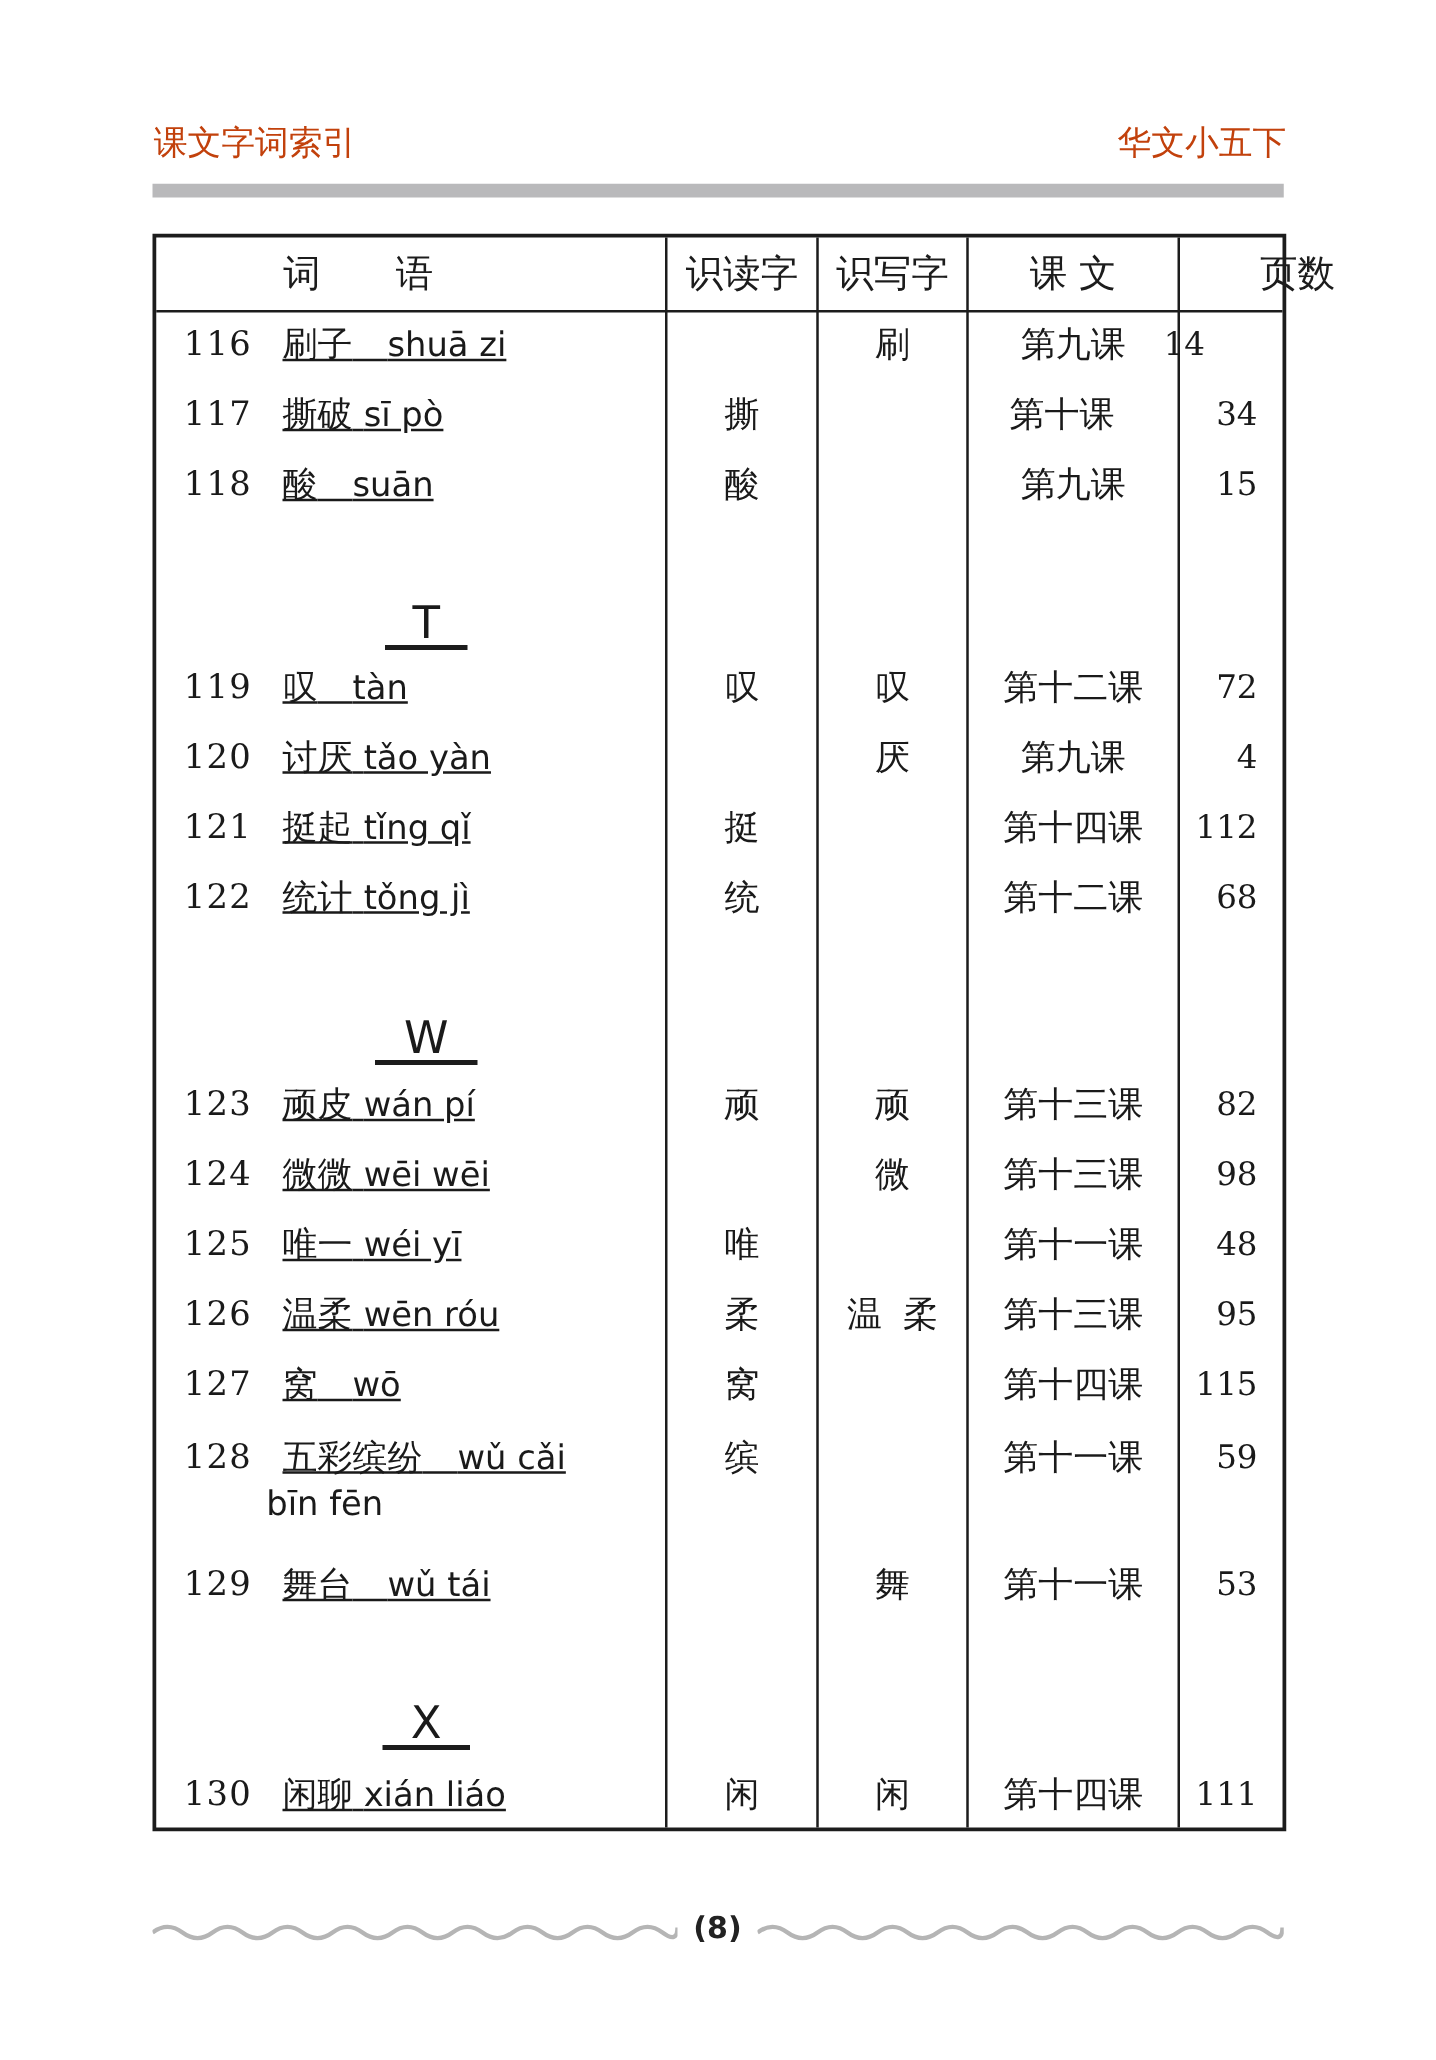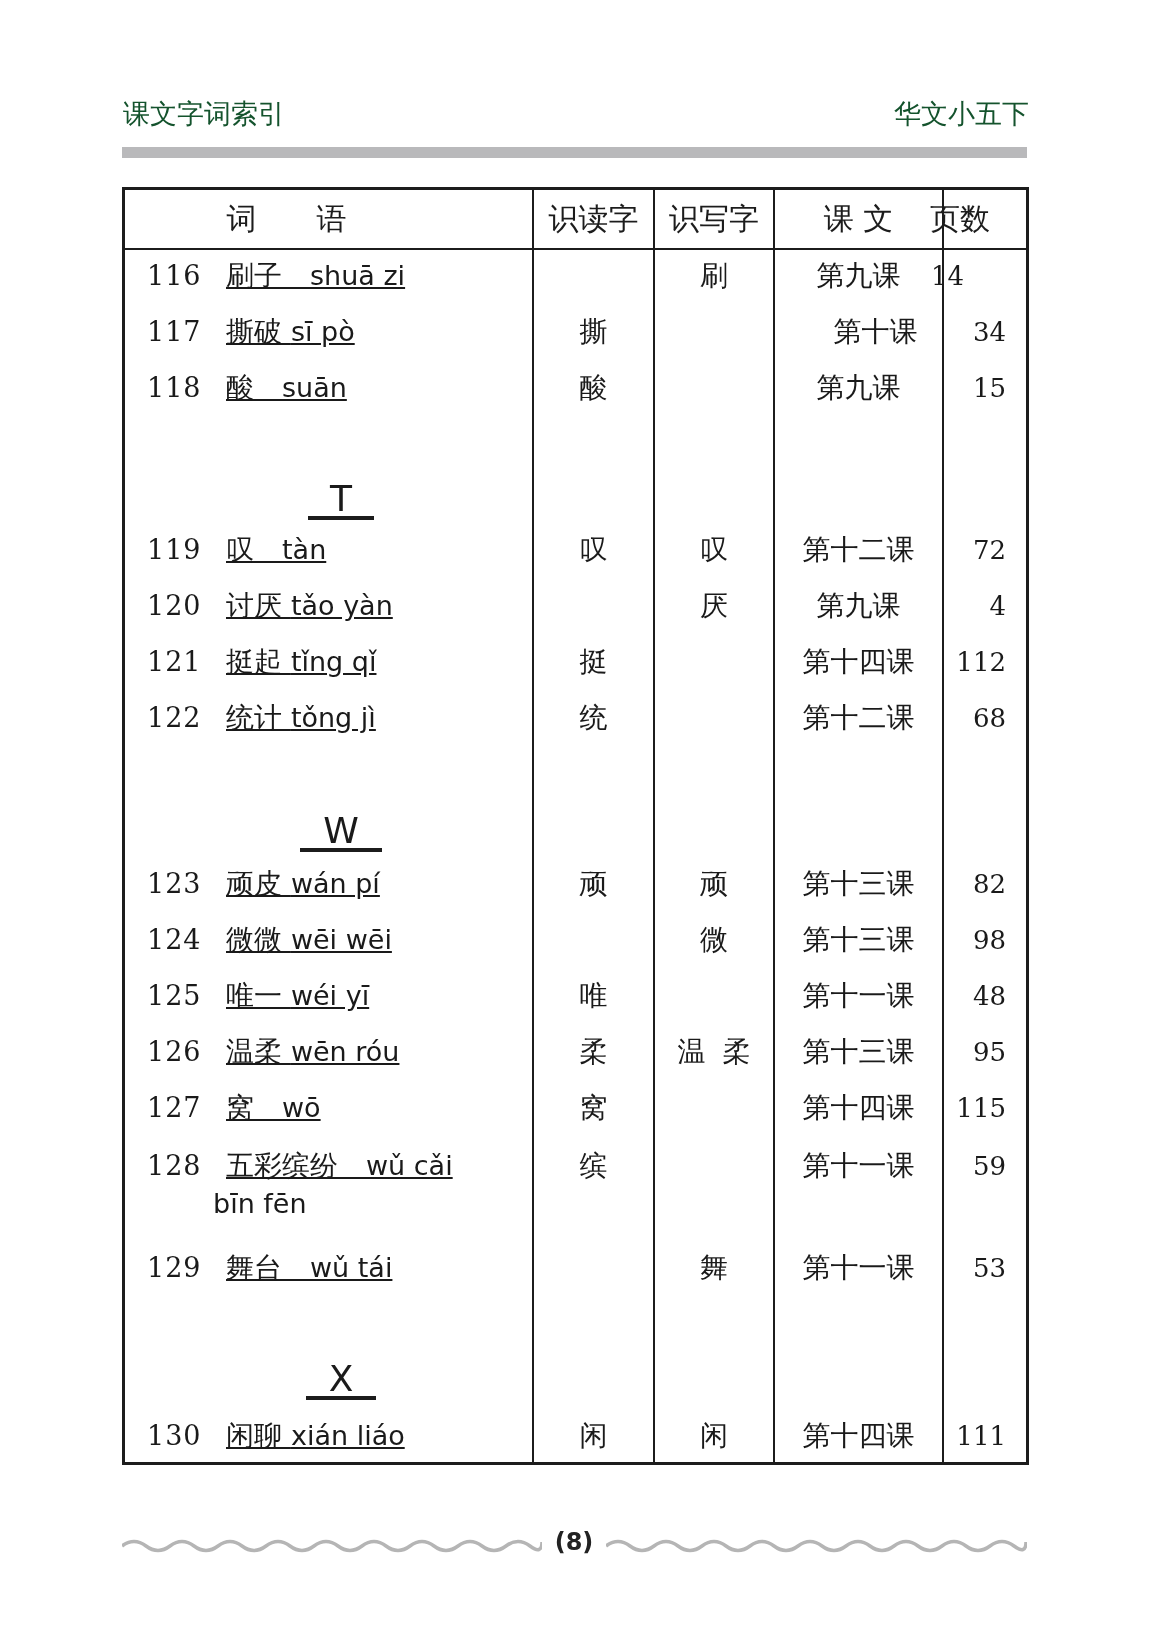--- a/index.html
+++ b/index.html
@@ -1,19 +1,19 @@
 <!DOCTYPE html>
 <html><head>
 <meta charset="utf-8">
 <style>
   html, body { margin:0; padding:0; background:#ffffff; }
   body { width:1149px; height:1648px; position:relative; overflow:hidden;
          font-family:"DejaVu Serif","Liberation Serif",serif; color:#1a1a1a; }
   .hdr { position:absolute; top:96px; font-family:"DejaVu Sans","Liberation Sans",sans-serif;
-         font-size:27px; color:#14532d; }
+         font-size:27px; color:#c2410c; }
   .hdr.left { left:123px; }
   .hdr.right { right:120px; }
   .gray-bar { position:absolute; left:122px; top:147px; width:905px; height:11px; background:#b9b9bb; }
   .table-frame { position:absolute; left:122px; top:187px; width:901px; height:1272px;
                  border:3px solid #1c1c1c; box-sizing:content-box; }
   .vline { position:absolute; top:0; bottom:0; width:2px; background:#1c1c1c; }
   .hline { position:absolute; left:0; right:0; top:58px; height:2px; background:#1c1c1c; }
   .th { position:absolute; top:0; height:58px; display:flex; align-items:center; justify-content:center;
         font-family:"DejaVu Sans","Liberation Sans",sans-serif; font-size:30px; color:#1c1c1c; }
   .row { position:absolute; left:0; right:0; height:40px; }
@@ -42,37 +42,37 @@
   <div class="vline" style="left:407px"></div>
   <div class="vline" style="left:528px"></div>
   <div class="vline" style="left:648px"></div>
   <div class="vline" style="left:817px"></div>
   <div class="hline"></div>
 
   <div class="th" style="left:0;width:323px;word-spacing:0">词　　语</div>
   <div class="th" style="left:409px;width:119px">识读字</div>
   <div class="th" style="left:530px;width:118px">识写字</div>
   <div class="th" style="left:650px;width:167px">课 文</div>
-  <div class="th" style="left:782px;width:106px">页数</div>
+  <div class="th" style="left:860px;width:106px">页数</div>
 
   <div class="row" style="top:66px">
     <span class="cell num">116</span>
     <span class="cell word"><span>刷子</span>　<span class="py">shuā zi</span></span>
     <span class="cell ctr" style="left:409px;width:119px"></span>
     <span class="cell ctr" style="left:530px;width:118px">刷</span>
     <span class="cell ctr" style="left:650px;width:167px">第九课</span>
     <span class="cell pg" style="left:777px;width:62px">14</span>
   </div>
 
   <div class="row" style="top:122px">
     <span class="cell num">117</span>
     <span class="cell word"><span>撕破</span> <span class="py">sī pò</span></span>
     <span class="cell ctr" style="left:409px;width:119px">撕</span>
     <span class="cell ctr" style="left:530px;width:118px"></span>
-    <span class="cell ctr" style="left:650px;width:201px">第十课</span>
+    <span class="cell ctr" style="left:624px;width:201px">第十课</span>
     <span class="cell pg" style="left:819px;width:62px">34</span>
   </div>
 
   <div class="row" style="top:178px">
     <span class="cell num">118</span>
     <span class="cell word"><span>酸</span>　<span class="py">suān</span></span>
     <span class="cell ctr" style="left:409px;width:119px">酸</span>
     <span class="cell ctr" style="left:530px;width:118px"></span>
     <span class="cell ctr" style="left:650px;width:167px">第九课</span>
     <span class="cell pg" style="left:819px;width:62px">15</span>

